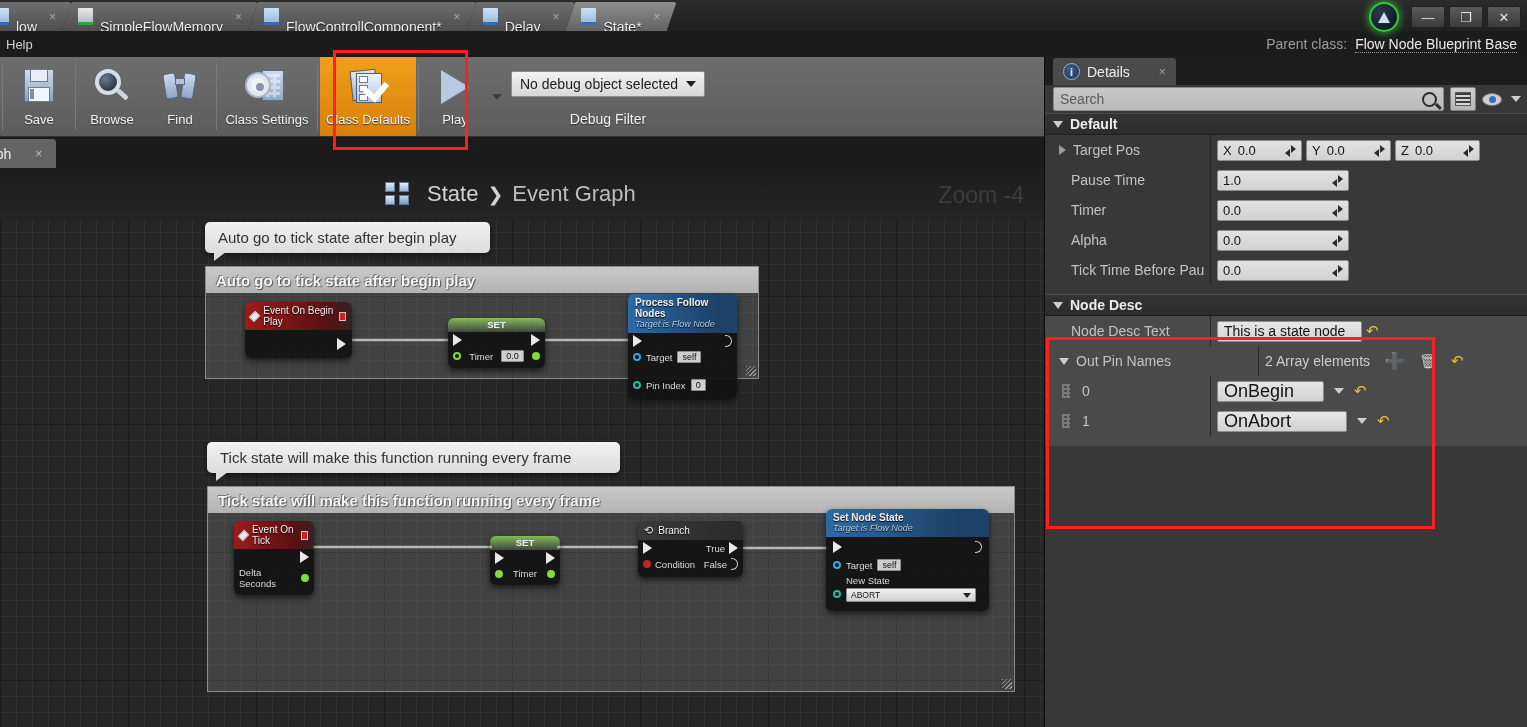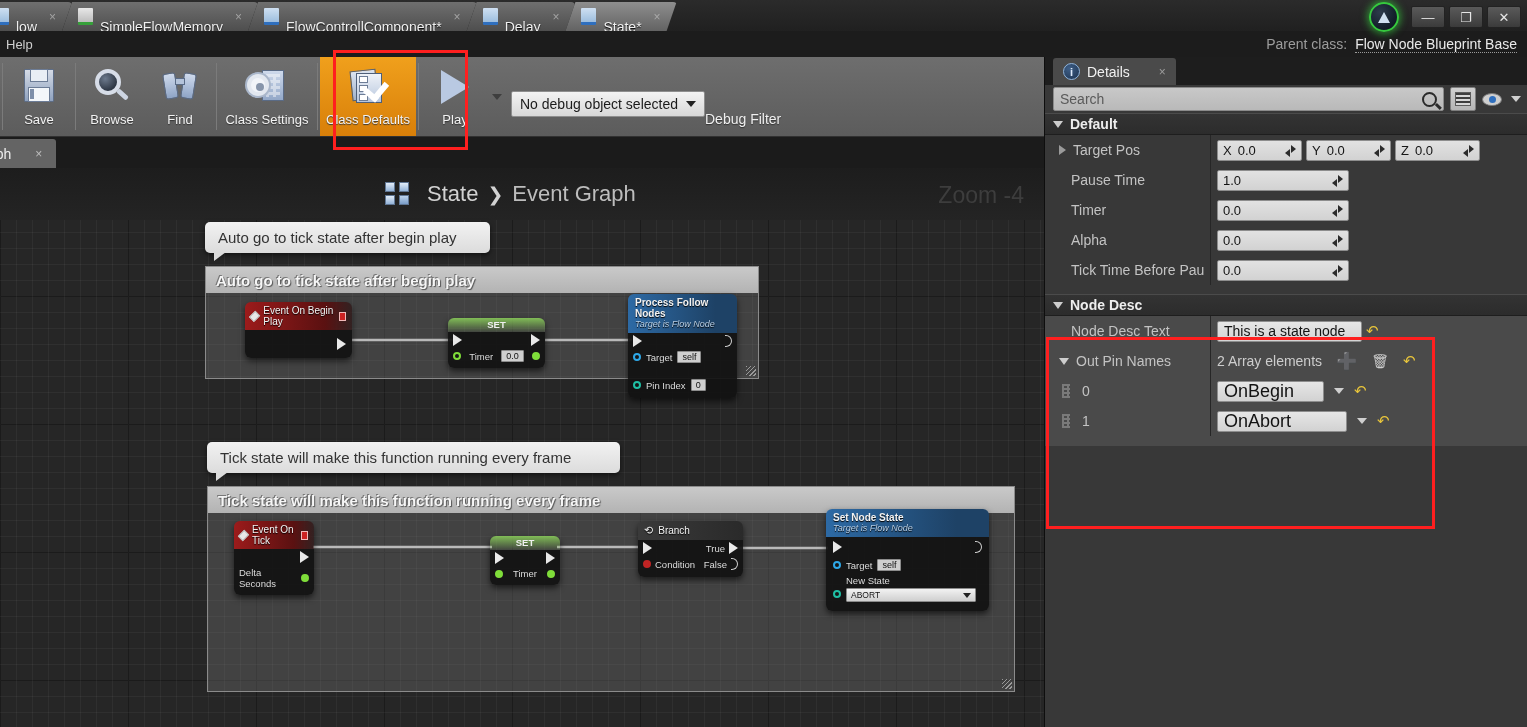--- a/index.html
+++ b/index.html
@@ -129,21 +129,21 @@
   .ico-cd .l1{left:13px;top:10px;} .ico-cd .l2{left:13px;top:19px;} .ico-cd .l3{left:13px;top:28px;}
   .ico-cd .check { position:absolute; left:22px; top:12px; width:16px; height:22px;
      border-right:6px solid #ffffff; border-bottom:6px solid #ffffff; transform:rotate(40deg); }
 
   
   .ico-play .tri { position:absolute; left:8px; top:4px; width:0;height:0;
      border-top:17px solid transparent; border-bottom:17px solid transparent; border-left:28px solid #b9c9e2;}
   .caret-sm { width:16px; display:flex; align-items:center; justify-content:center;}
   .caret-sm .c { width:0;height:0;border-left:5px solid transparent;border-right:5px solid transparent;border-top:6px solid #3e3e3e;}
 
-  .debugbox { display:flex; flex-direction:row; align-items:center; justify-content:flex-start; padding-top:14px; margin-left:6px;}
+  .debugbox { display:flex; flex-direction:column; align-items:center; justify-content:flex-start; padding-top:14px; margin-left:6px;}
   .debugsel {
     background: linear-gradient(#f3f3f3,#d8d8d8); border:1px solid #8e8e8e; border-radius:2px;
     height:26px; display:flex; align-items:center; gap:8px; padding:0 8px; color:#1b1b1b; font-size:14px;
   }
   .debugsel .dcar { width:0;height:0;border-left:5px solid transparent;border-right:5px solid transparent;border-top:6px solid #222;}
   .debuglbl { color:#f0f0f0; font-size:14px; margin-top:auto; padding-bottom:9px; text-shadow:0 1px 1px #333;}
 
   
   .redbox-toolbar {
     position:absolute; left:333px; top:50px; width:135px; height:100px;
@@ -771,21 +771,21 @@
           </div>
           <span class="revert">↶</span>
         </div>
       </div>
 
       <div class="prow">
         <div class="pname" style="padding-left:14px;">
           <span class="tri-down"></span>
           <span>Out Pin Names</span>
         </div>
-        <div class="pvals" style="gap:14px;">
+        <div class="pvals" style="gap:14px;margin-left:48px;">
           <span class="arraycount">2 Array elements</span>
           <span class="plusicon">➕</span>
           <span class="trashicon">🗑</span>
           <span class="revert">↶</span>
         </div>
       </div>
 
       <div class="prow">
         <div class="pname" style="padding-left:14px;gap:12px;">
           <span class="griphandle"></span>

